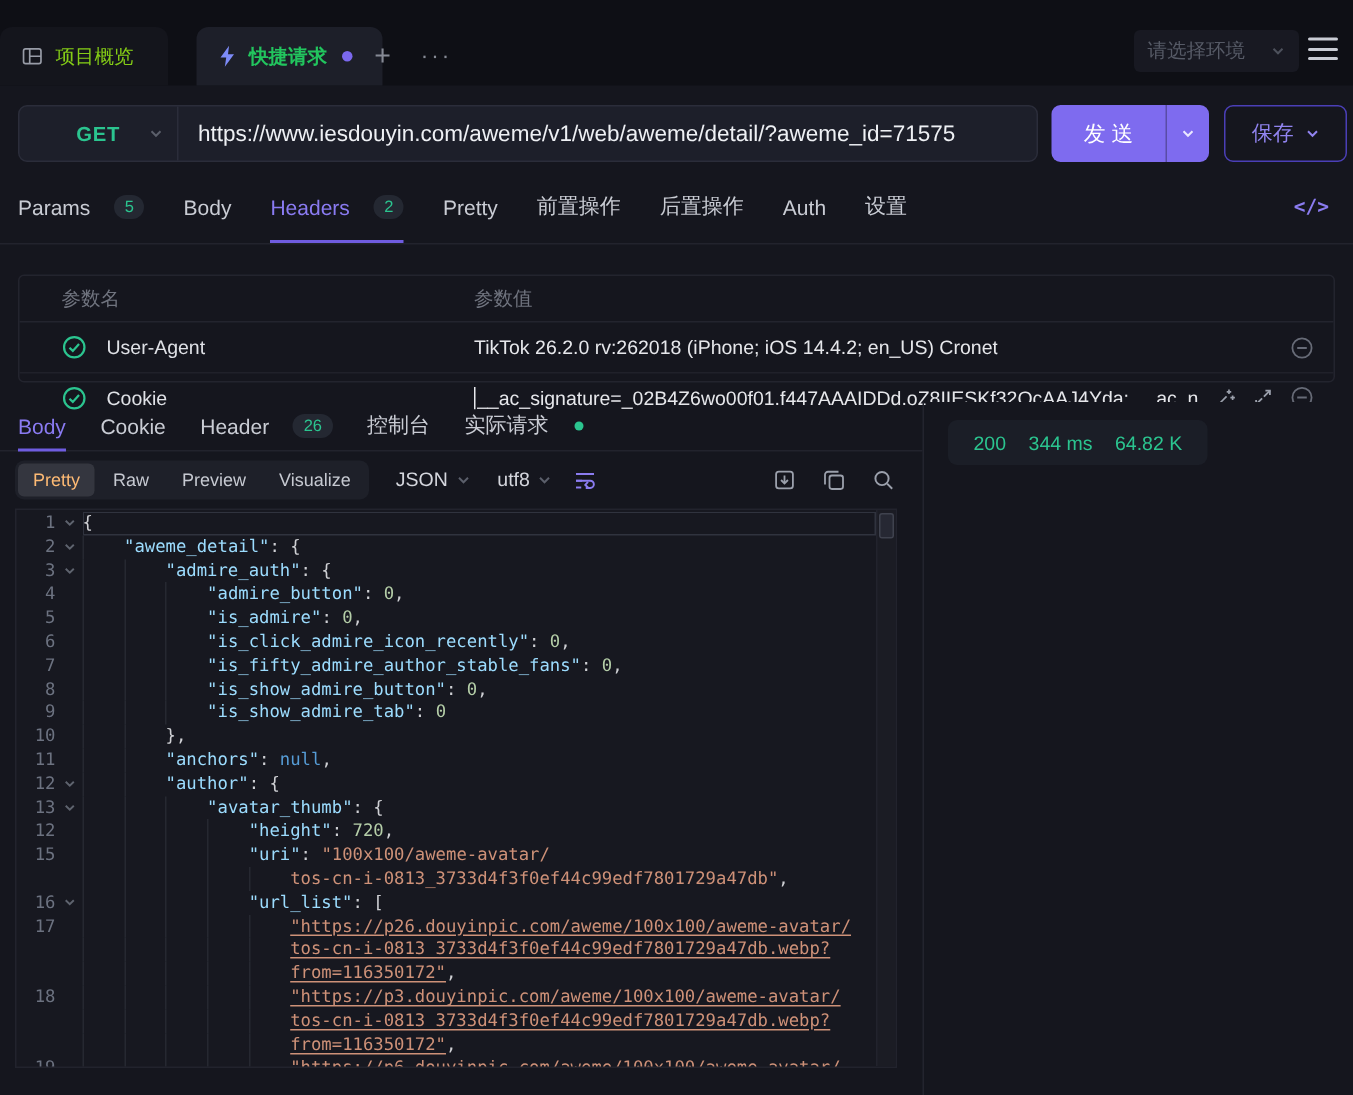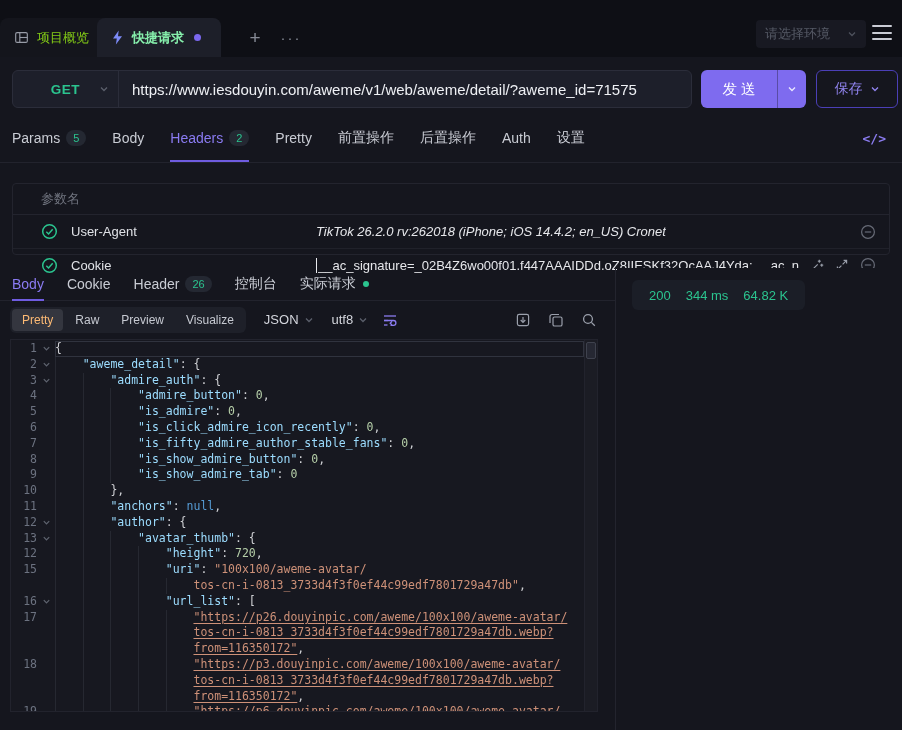--- a/index.html
+++ b/index.html
@@ -10,21 +10,21 @@
     font-family:"Liberation Sans", sans-serif;
     font-size:13px;
   }
   svg { display:block; }
 
   
   .topbar { position:absolute; left:0; top:0; width:902px; height:57px; background:#0e0f15; }
   .doc-tab { position:absolute; top:18px; height:39px; display:flex; align-items:center; gap:8px;
              border-radius:8px 8px 0 0; padding:0 14px; cursor:default; }
   .doc-tab.overview { left:0; width:112px; background:#14151c; color:#84cc16; }
-  .doc-tab.active   { left:97px; width:124px; background:#1d1f29; color:#86efac; font-weight:bold; }
+  .doc-tab.active   { left:131px; width:124px; background:#1d1f29; color:#22c55e; font-weight:bold; }
   .tab-dot { width:7px; height:7px; border-radius:50%; background:#7b68ee; margin-left:2px; }
   .topbar-btn { position:absolute; top:18px; height:39px; width:30px; display:flex; align-items:center;
                 justify-content:center; color:#868a95; font-size:19px; }
   .env-select { position:absolute; left:756px; top:20px; width:110px; height:28px; background:#181922;
                 border-radius:4px; display:flex; align-items:center; padding:0 9px; color:#565a66; font-size:13px; }
   .env-select .chev { margin-left:auto; color:#4d515c; }
   .hamburger { position:absolute; left:872px; top:25px; width:20px; height:15px; display:flex;
                flex-direction:column; justify-content:space-between; }
   .hamburger div { height:2px; background:#c9ccd4; border-radius:1px; }
 
@@ -41,21 +41,21 @@
   .send-main { flex:1; display:flex; align-items:center; justify-content:center; font-size:14.5px; }
   .send-divider { width:1px; background:rgba(20,21,30,.35); margin:0; }
   .send-caret { width:28px; display:flex; align-items:center; justify-content:center; color:#e9e6ff; }
   .save-btn { position:absolute; left:816px; top:70px; width:82px; height:38px; border:1px solid #4b3fb7;
               border-radius:6px; display:flex; align-items:center; justify-content:center; gap:7px;
               color:#9184f0; font-size:14px; background:transparent; }
 
   
   .req-tabs { position:absolute; left:0; top:113px; width:902px; height:50px; display:flex; align-items:center;
               gap:26px; padding-left:12px; border-bottom:1px solid #22232d; }
-  .rtab { position:relative; height:100%; display:flex; align-items:center; gap:6px; color:#c9ccd4;
+  .rtab { position:relative; height:100%; display:flex; align-items:center; gap:16px; color:#c9ccd4;
           font-size:14px; cursor:default; }
   .rtab.active { color:#8a7bf2; }
   .rtab.active::after { content:""; position:absolute; left:0; right:0; bottom:0; height:2px; background:#6f5ce0; }
   .badge { background:#242832; color:#2bc48f; font-size:11px; border-radius:9px; padding:1px 7px; line-height:14px; }
   .code-toggle { position:absolute; right:16px; top:113px; height:50px; display:flex; align-items:center;
                  color:#8b7cf0; font-size:13px; font-family:"DejaVu Sans Mono", monospace; font-weight:bold; }
 
   
   .hdr-table { position:absolute; left:12px; top:183px; width:878px; height:72px;
                border:1px solid #23242e; border-radius:4px; }
@@ -210,35 +210,36 @@
     </div>
     <div class="rtab">
       <span>设置</span>
     </div>
   </div>
 <div class="code-toggle">&lt;/&gt;</div>
 
 <div class="hdr-table">
   <div class="ht-row ht-head">
     <div class="cell-name" style="color:#70747f;">参数名</div>
+    <div class="cell-value" style="color:#70747f;">参数值</div>
   </div>
   <div id="ht-rows">
       <div class="ht-row">
         <div class="cell-name">
           <span>
             <svg width="17" height="17" viewBox="0 0 16 16">
               <circle cx="8" cy="8" r="6.4" fill="none" stroke="#2bc48f" stroke-width="1.4"></circle>
               <polyline points="5,8.3 7.1,10.3 11,5.9" fill="none" stroke="#2bc48f" stroke-width="1.4"></polyline>
             </svg>
           </span>
           <span>User-Agent</span>
         </div>
         <div class="cell-value">
           <span class="val-text" style="display: flex; align-items: center;">
-            <span style="white-space: nowrap; overflow: hidden; font-style: italic;">TikTok 26.2.0 rv:262018 (iPhone; iOS 14.4.2; en_US) Cronet</span>
+            <span style="white-space: nowrap; overflow: hidden;">TikTok 26.2.0 rv:262018 (iPhone; iOS 14.4.2; en_US) Cronet</span>
           </span>
           <span class="row-icons">
             <span>
               <svg width="16" height="16" viewBox="0 0 16 16">
                 <circle cx="8" cy="8" r="6.4" fill="none" stroke="#676b77" stroke-width="1.2"></circle>
                 <line x1="4.8" y1="8" x2="11.2" y2="8" stroke="#676b77" stroke-width="1.2"></line>
               </svg>
             </span>
           </span>
         </div>

